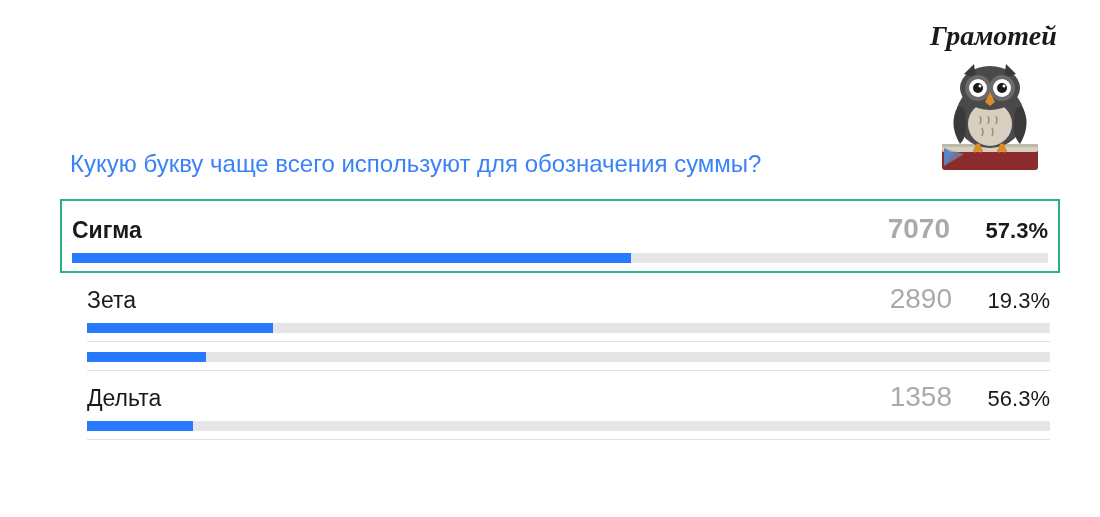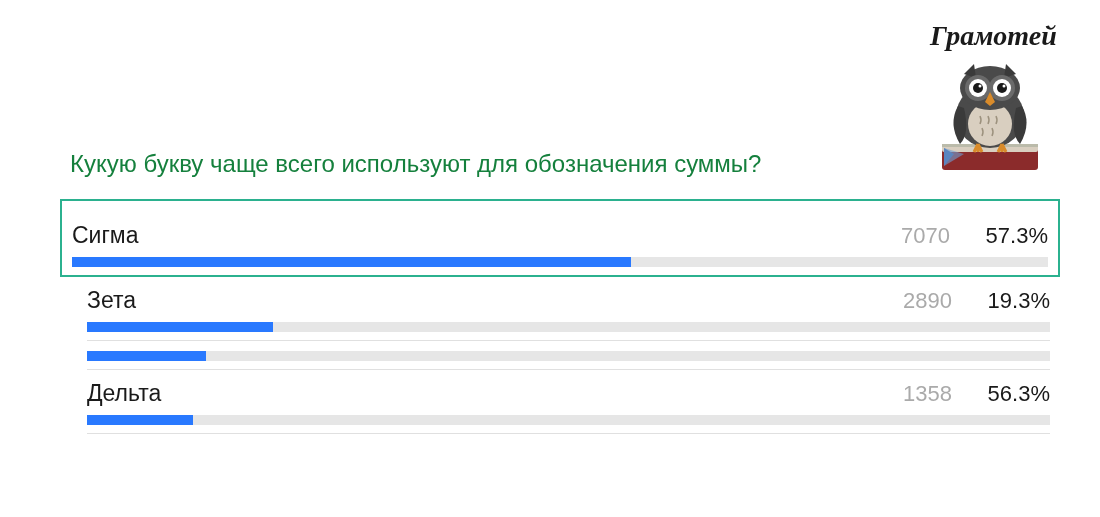--- a/index.html
+++ b/index.html
@@ -24,55 +24,56 @@
     font-size: 28px;
     color: #1a1a1a;
     white-space: nowrap;
   }
   .logo-svg { margin-top: 2px; }
   .question {
     position: absolute;
     left: 70px;
     top: 150px;
     font-size: 24px;
-    color: #15803d;
+    color: #3b82f6;
   }
   .answers {
     position: absolute;
     left: 70px;
     top: 200px;
     width: 980px;
   }
   .answer {
     border-top: 1px solid #e0e0e0;
     padding: 10px 0 8px 0;
     position: relative;
     margin-left: 17px;
   }
   .answer:last-child { border-bottom: 1px solid #e0e0e0; }
   .answer.correct {
     border: 2px solid #2bb18f;
     margin: -1px -10px -1px -10px;
-    padding: 21px 10px 8px 10px;
+    padding: 12px 10px 8px 10px;
     background: #fff;
     z-index: 2;
+    font-weight: bold;
   }
   .answer-row {
     display: flex;
     align-items: baseline;
     margin-bottom: 8px;
   }
   .answer-label {
     flex: 1;
     font-size: 23px;
     color: #1a1a1a;
   }
   .answer-count {
     color: #aaa;
-    font-size: 22px;
+    font-size: 28px;
     margin-right: 28px;
     min-width: 60px;
     text-align: right;
   }
   .answer-percent {
     font-size: 22px;
     color: #1a1a1a;
     min-width: 70px;
     text-align: right;
   }

